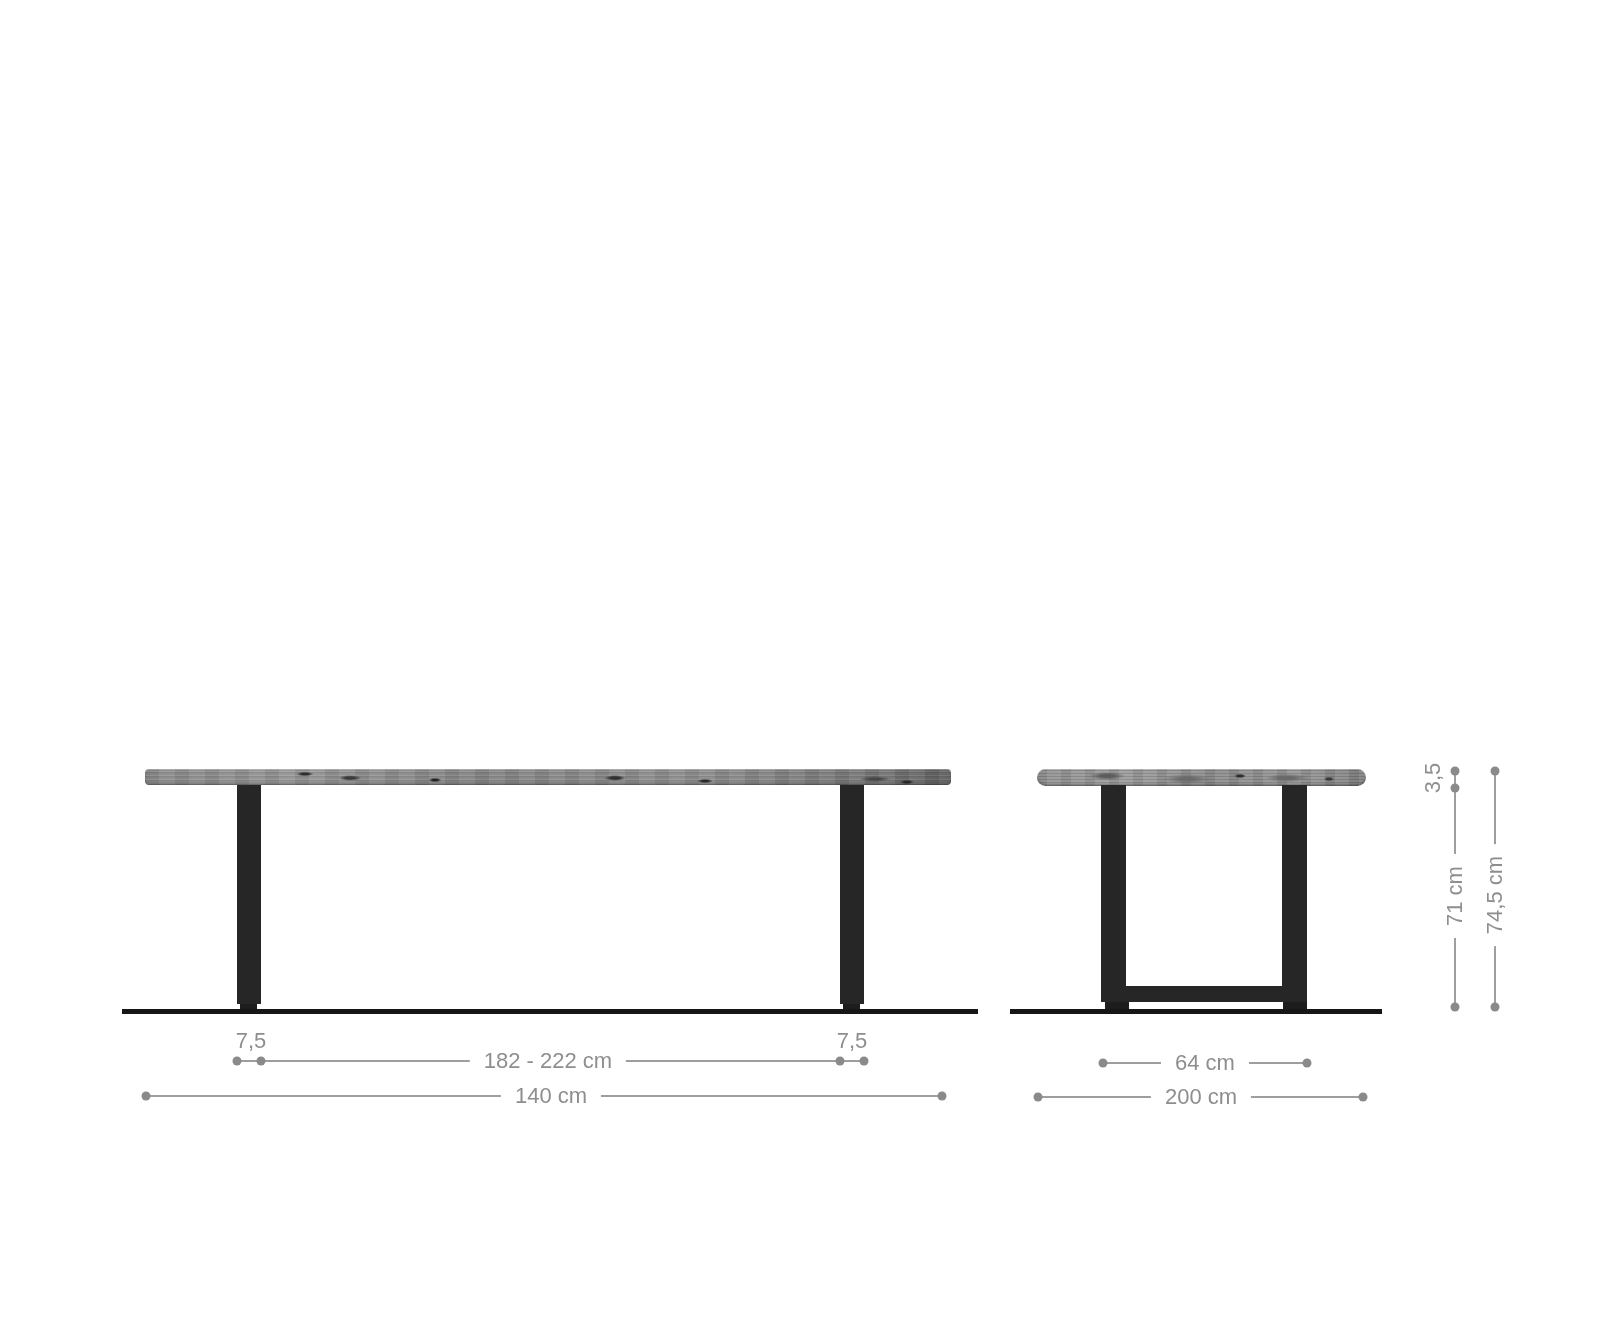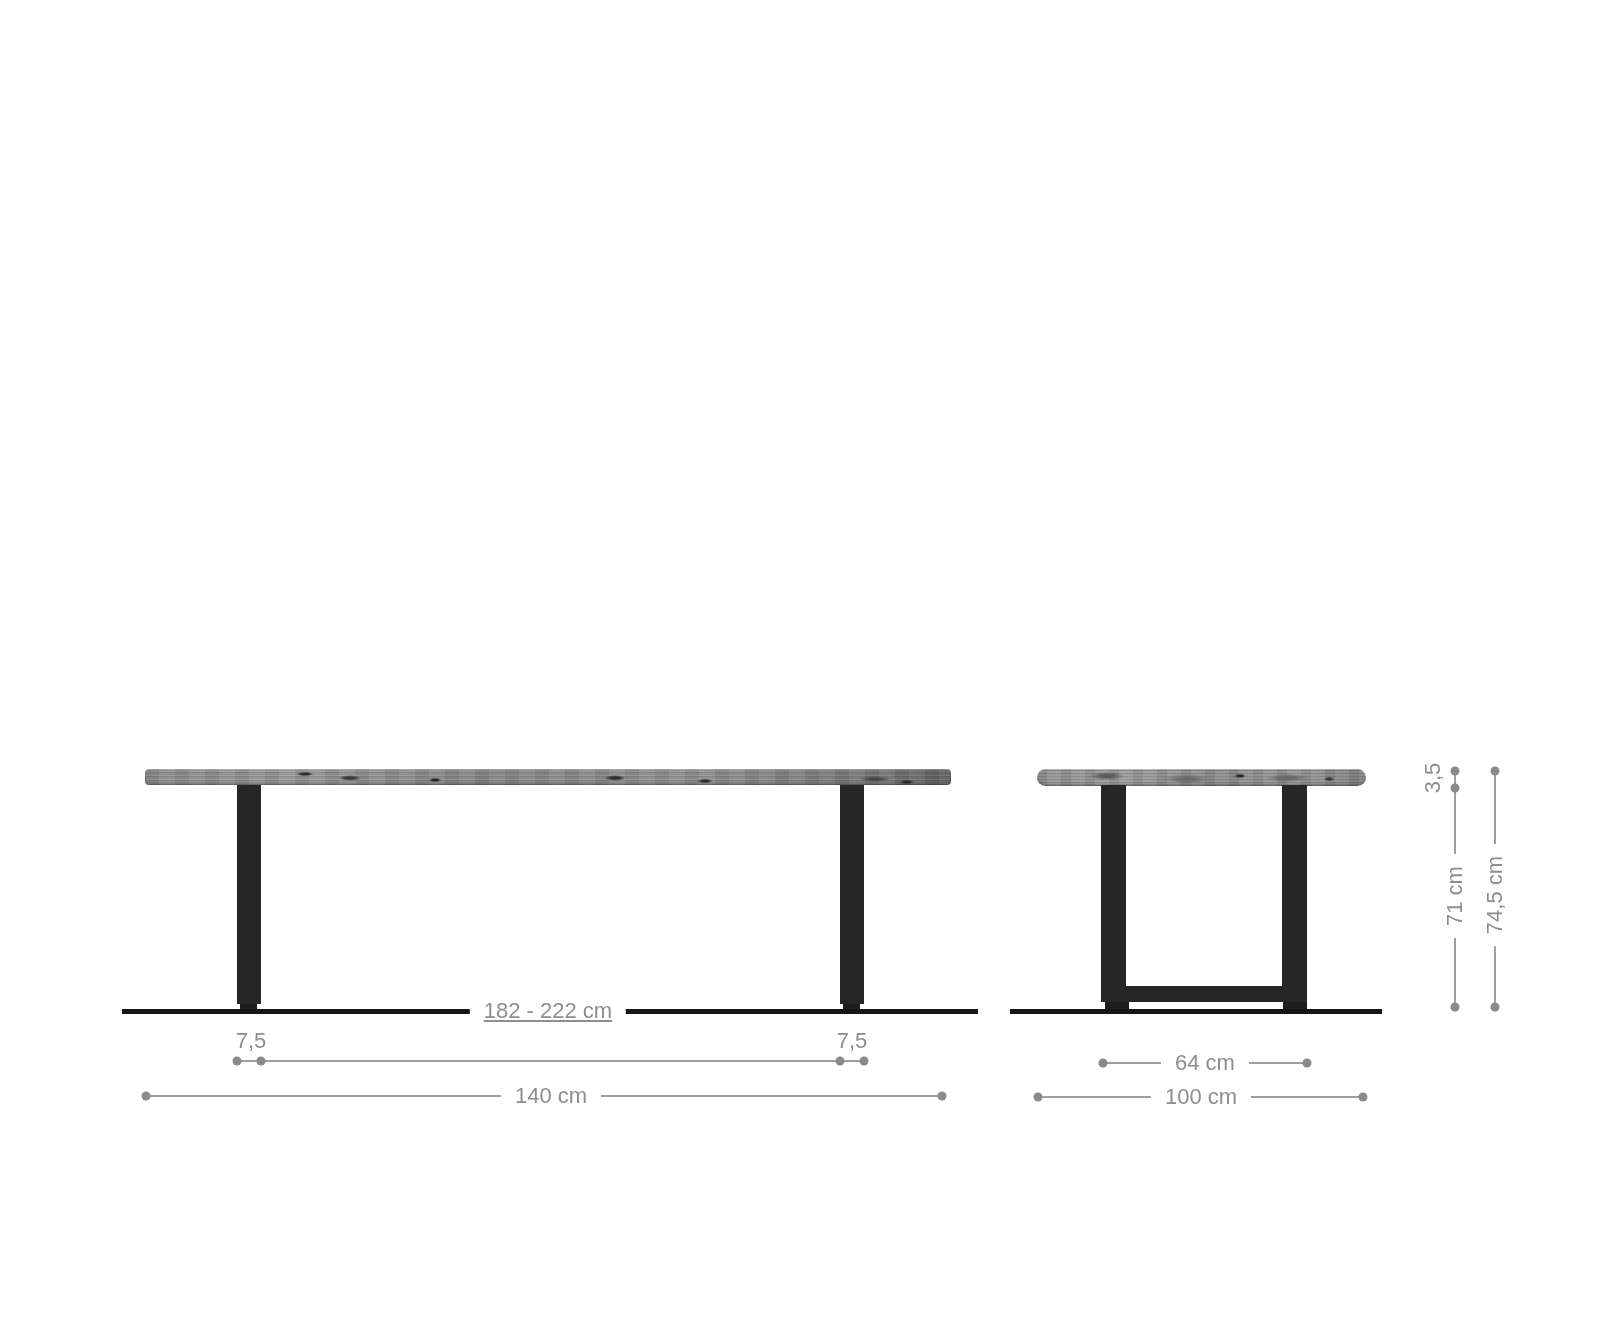--- a/index.html
+++ b/index.html
@@ -88,21 +88,21 @@
     <div class="abs u-frame" style="left:1101px;top:785px;width:206px;height:217px;"></div>
     <div class="abs foot" style="left:1105px;top:1002px;width:24px;height:7px;"></div>
     <div class="abs foot" style="left:1283px;top:1002px;width:24px;height:7px;"></div>
     <div class="abs floor" style="left:1010px;top:1009px;width:372px;height:5px;"></div>
   </div>
 
   <div>
     <div class="abs dim-text" style="left:251px;top:1041px;">7,5</div>
     <div class="abs dim-text" style="left:852px;top:1041px;">7,5</div>
     <div class="abs hline" style="left:237px;top:1060px;width:627px;"></div>
-    <div class="abs dim-text on-line" style="left:548px;top:1011px;text-decoration:underline;">182 - 222 cm</div>
+    <div class="abs dim-text on-line" style="left:548px;top:1061px;">182 - 222 cm</div>
     <div class="abs dot" style="left:237px;top:1061px;"></div>
     <div class="abs dot" style="left:261px;top:1061px;"></div>
     <div class="abs dot" style="left:840px;top:1061px;"></div>
     <div class="abs dot" style="left:864px;top:1061px;"></div>
   </div>
 
   <div>
     <div class="abs hline" style="left:146px;top:1095px;width:796px;"></div>
     <div class="abs dim-text on-line" style="left:551px;top:1096px;">140 cm</div>
     <div class="abs dot" style="left:146px;top:1096px;"></div>
@@ -111,21 +111,21 @@
 
   <div>
     <div class="abs hline" style="left:1103px;top:1062px;width:204px;"></div>
     <div class="abs dim-text on-line" style="left:1205px;top:1063px;text-align:right;">64 cm</div>
     <div class="abs dot" style="left:1103px;top:1063px;"></div>
     <div class="abs dot" style="left:1307px;top:1063px;"></div>
   </div>
 
   <div>
     <div class="abs hline" style="left:1038px;top:1096px;width:325px;"></div>
-    <div class="abs dim-text on-line" style="left:1201px;top:1097px;">100 cm</div>
+    <div class="abs dim-text on-line" style="left:1201px;top:1097px;">200 cm</div>
     <div class="abs dot" style="left:1038px;top:1097px;"></div>
     <div class="abs dot" style="left:1363px;top:1097px;"></div>
   </div>
 
   <div>
     <div class="abs vline" style="left:1454px;top:771px;height:236px;"></div>
     <div class="abs dim-text vert" style="left:1433px;top:778px;">3,5</div>
     <div class="abs dim-text vert on-line" style="left:1455px;top:896px;">71 cm</div>
     <div class="abs dot" style="left:1455px;top:771px;"></div>
     <div class="abs dot" style="left:1455px;top:788px;"></div>

